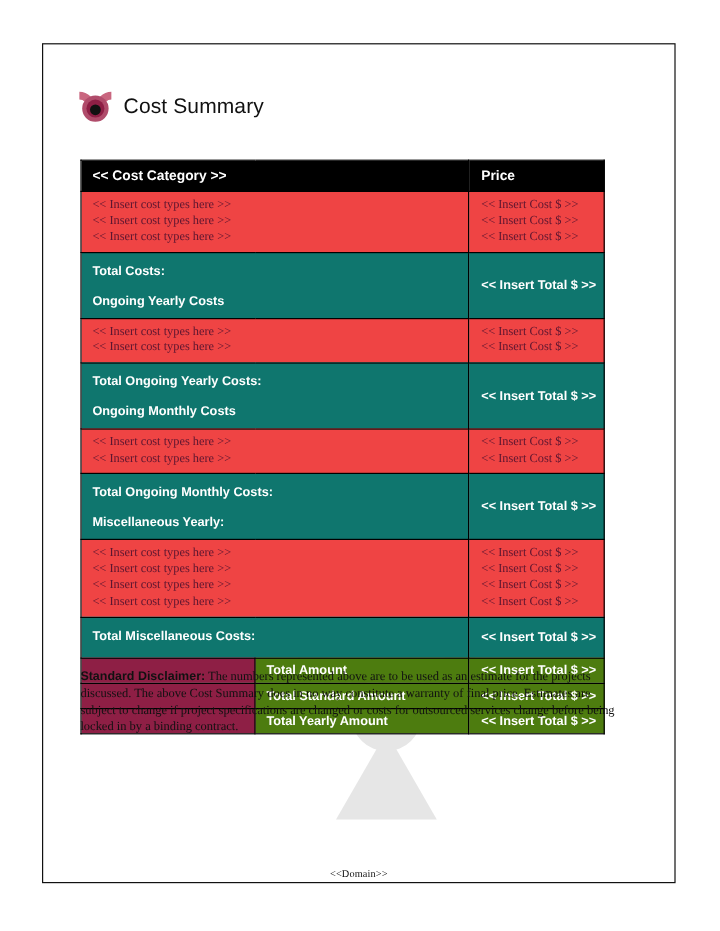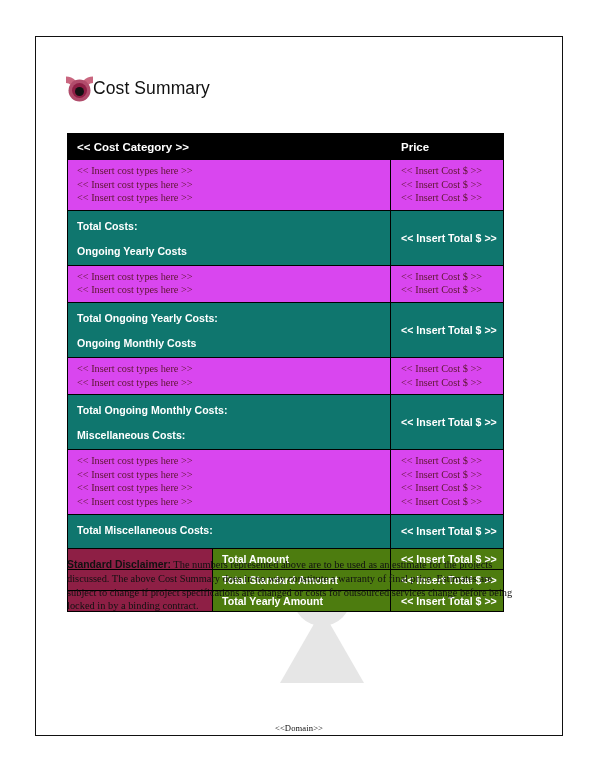--- a/index.html
+++ b/index.html
@@ -20,21 +20,21 @@
   
   .watermark{
     position:absolute;left:212px;top:548px;width:220px;height:160px;
     pointer-events:none;
   }
   .watermark svg{display:block;}
 
   
   .doc-header{
     position:absolute;left:66px;top:66px;width:420px;height:44px;
-    display:flex;align-items:center;gap:0;
+    display:flex;align-items:center;gap:10px;
   }
   .logo-mark{width:27px;height:27px;display:block;flex:0 0 auto;}
   .doc-title{
     font-family:"Liberation Sans", sans-serif;
     font-size:17.5px;color:#111111;letter-spacing:.1px;
     white-space:nowrap;
   }
 
   
   .cost-table{
@@ -55,21 +55,21 @@
     background:#000000;color:#ffffff;
     font-family:"Liberation Sans", sans-serif;
     font-weight:bold;font-size:11.5px;
     height:25px;
   }
   .hdr .cell{padding:0 0 0 9px;}
   .hdr .cell.price{padding-left:10px;}
 
   
   .items td{
-    background:#d946ef;
+    background:#ef4444;
     padding:4px 0 5px 0;
   }
   .items .line{
     font-family:"Liberation Serif", serif;
     font-size:10.3px;color:#5d1630;
     line-height:13.6px;
     padding-left:9px;white-space:nowrap;
   }
   .items .line.price{padding-left:10px;}
 
@@ -230,21 +230,21 @@
         </td>
         <td>
           <div class="line price">&lt;&lt; Insert Cost $ &gt;&gt;</div>
           <div class="line price">&lt;&lt; Insert Cost $ &gt;&gt;</div>
         </td>
       </tr>
 
       <tr class="band">
         <td colspan="2">
           <div class="lbl first">Total Ongoing Monthly Costs:</div>
-          <div class="lbl second">Miscellaneous Costs:</div>
+          <div class="lbl second">Miscellaneous Yearly:</div>
         </td>
         <td>
           <div class="amt">&lt;&lt; Insert Total $ &gt;&gt;</div>
         </td>
       </tr>
 
       <tr class="items">
         <td colspan="2">
           <div class="line">&lt;&lt; Insert cost types here &gt;&gt;</div>
           <div class="line">&lt;&lt; Insert cost types here &gt;&gt;</div>

